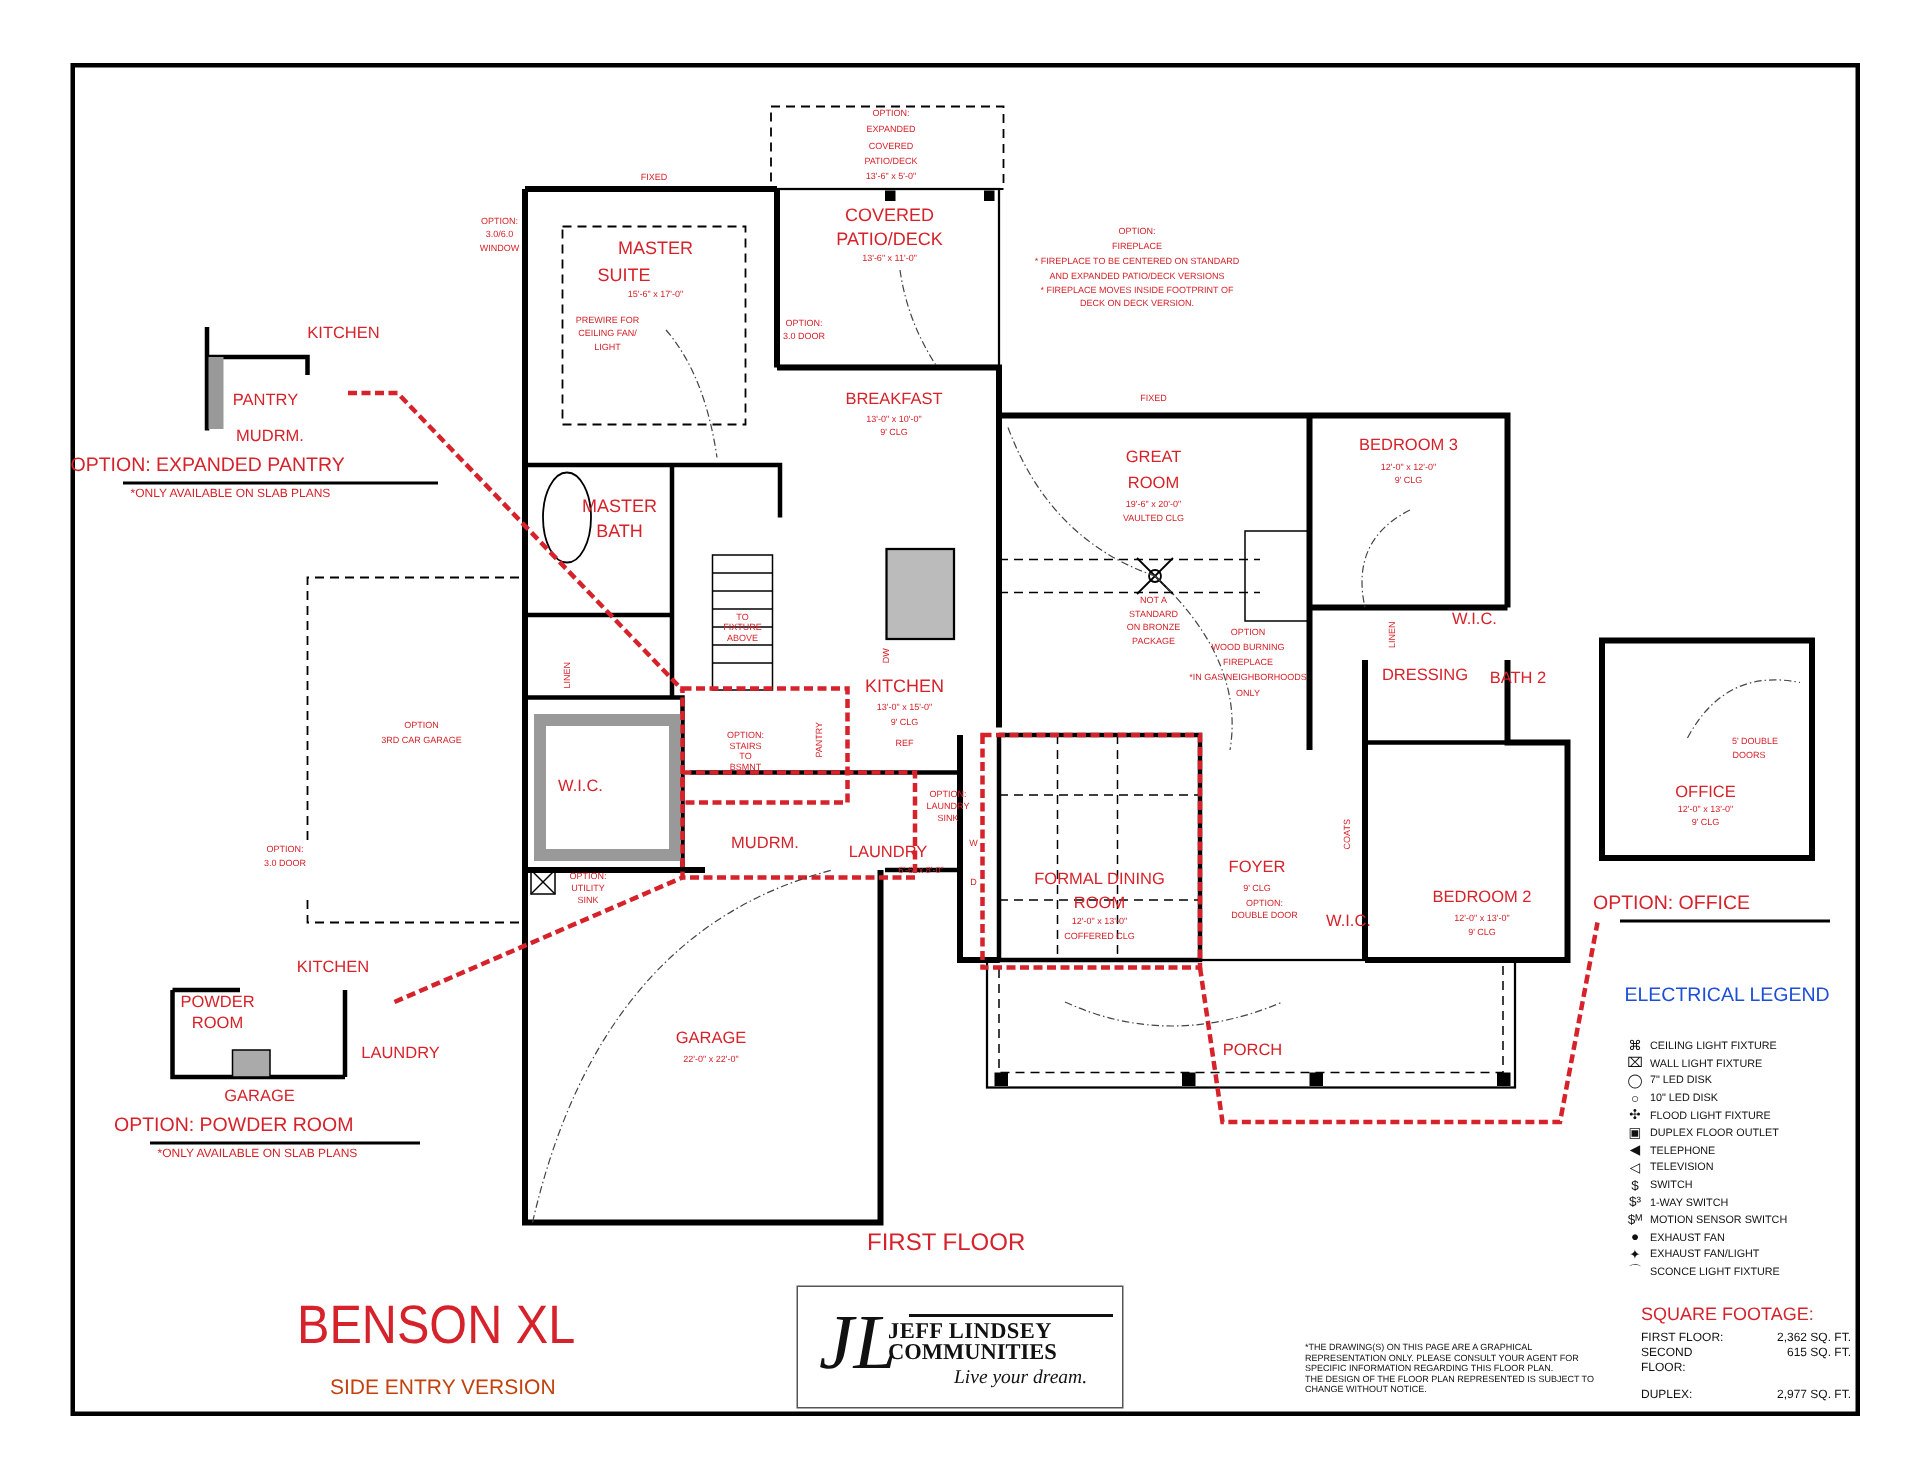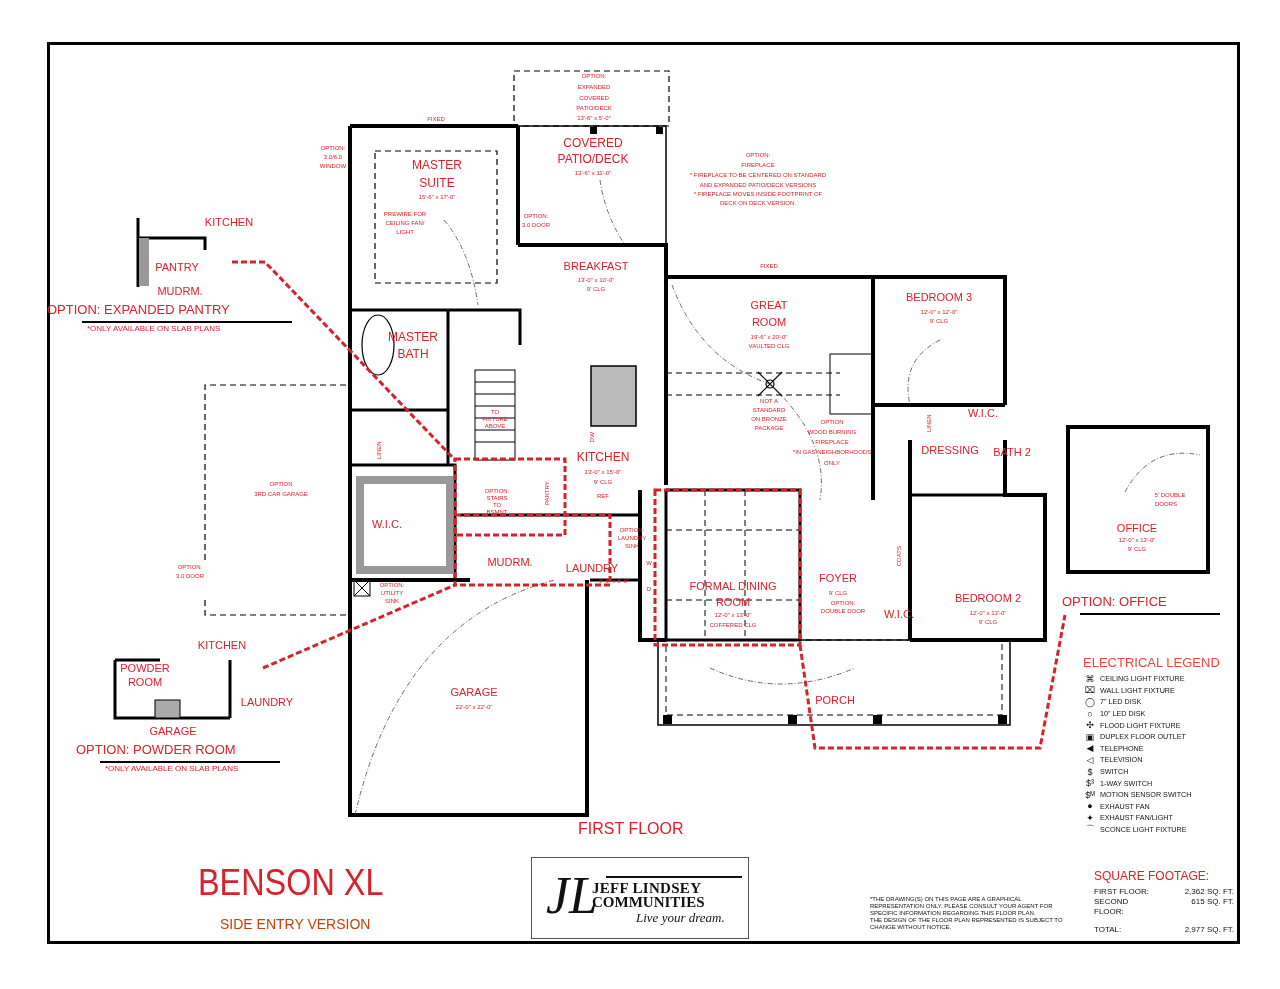--- a/index.html
+++ b/index.html
@@ -17,21 +17,21 @@
   .benson{position:absolute;left:198px;top:862px;color:#d6222a;font-size:36px;transform:scaleX(0.9);transform-origin:left;}
   .side{position:absolute;left:220px;top:916px;color:#c2410c;font-size:14px;}
   .logo{position:absolute;left:531px;top:857px;width:218px;height:82px;border:1px solid #555;box-sizing:border-box;background:#fff;}
   .logo .mark{position:absolute;left:14px;top:8px;font-family:"Liberation Serif",serif;font-style:italic;font-size:52px;line-height:60px;color:#111;}
   .logo .l1{position:absolute;left:60px;top:22px;font-family:"Liberation Serif",serif;font-weight:bold;font-size:15px;color:#111;letter-spacing:0.3px;}
   .logo .l2{position:absolute;left:60px;top:36px;font-family:"Liberation Serif",serif;font-weight:bold;font-size:15px;color:#111;}
   .logo .l3{position:absolute;left:104px;top:52px;font-family:"Liberation Serif",serif;font-style:italic;font-size:13px;color:#111;}
   .logo .rule{position:absolute;left:74px;top:18px;width:136px;height:2px;background:#111;}
   .disclaimer{position:absolute;left:870px;top:896px;font-size:6px;line-height:7px;color:#111;width:200px;}
   .legend{position:absolute;left:1080px;top:655px;width:160px;}
-  .legend .title{color:#ef4444;font-size:13px;margin-bottom:3px;margin-left:3px;}
+  .legend .title{color:#1d4ed8;font-size:13px;margin-bottom:21px;margin-left:3px;}
   .legend .row{display:flex;align-items:center;height:11.6px;font-size:7.2px;color:#111;}
   .legend .ic{width:20px;text-align:center;font-size:9px;}
   .sqft{position:absolute;left:1094px;top:869px;width:140px;color:#111;}
   .sqft .title{color:#d6222a;font-size:12px;margin-bottom:4px;}
   .sqft .row{display:flex;font-size:8px;line-height:10px;justify-content:space-between;}
   .sqft .row span:first-child{width:64px;}
   .sqft .row span:last-child{width:56px;text-align:right;}
   .sqft .total{margin-top:8px;}
 </style>
 </head>
@@ -138,21 +138,21 @@
     <path d="M1125 492 Q1150 445 1200 455"></path>
     <path d="M710 668 Q780 700 855 668"></path>
   </g>
 </svg>
 
 <div class="lbl xs" style="left:436px;top:116px;">FIXED</div>
 <div class="lbl xs" style="left:333px;top:145px;">OPTION:</div>
 <div class="lbl xs" style="left:333px;top:154px;">3.0/6.0</div>
 <div class="lbl xs" style="left:333px;top:163px;">WINDOW</div>
 <div class="lbl big" style="left:437px;top:159px;">MASTER</div>
-<div class="lbl big" style="left:437px;top:177px;">SUITE</div>
+<div class="lbl big" style="left:416px;top:177px;">SUITE</div>
 <div class="lbl xs" style="left:437px;top:194px;">15'-6" x 17'-0"</div>
 <div class="lbl xs" style="left:405px;top:211px;">PREWIRE FOR</div>
 <div class="lbl xs" style="left:405px;top:220px;">CEILING FAN/</div>
 <div class="lbl xs" style="left:405px;top:229px;">LIGHT</div>
 
 <div class="lbl xs" style="left:594px;top:73px;">OPTION:</div>
 <div class="lbl xs" style="left:594px;top:84px;">EXPANDED</div>
 <div class="lbl xs" style="left:594px;top:95px;">COVERED</div>
 <div class="lbl xs" style="left:594px;top:105px;">PATIO/DECK</div>
 <div class="lbl xs" style="left:594px;top:115px;">13'-6" x 5'-0"</div>
@@ -364,16 +364,16 @@
   <div class="title">SQUARE FOOTAGE:</div>
   <div class="row">
       <span>FIRST FLOOR:</span>
       <span>2,362 SQ. FT.</span>
     </div>
   <div class="row">
       <span>SECOND FLOOR:</span>
       <span>615 SQ. FT.</span>
     </div>
   <div class="row total">
-      <span>TOTAL:</span>
+      <span>DUPLEX:</span>
       <span>2,977 SQ. FT.</span>
     </div>
 </div>
 
 </body></html>

